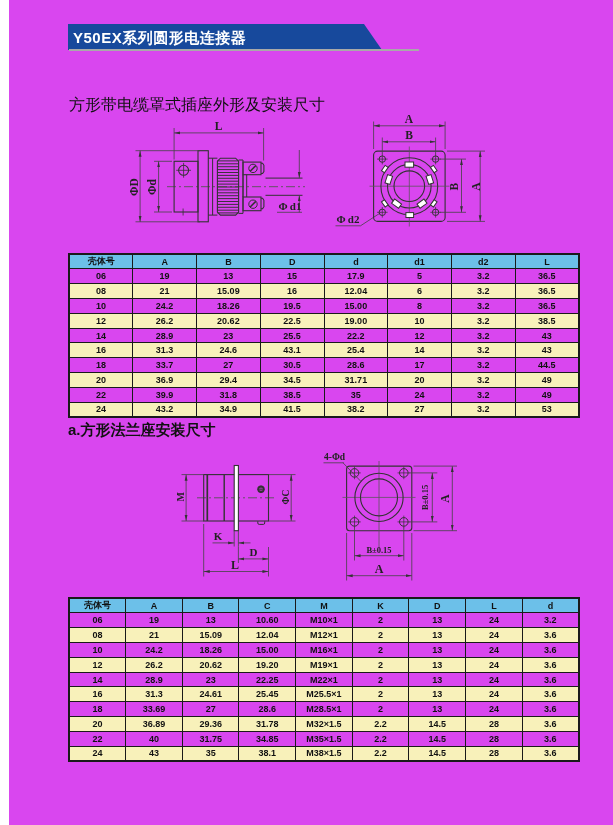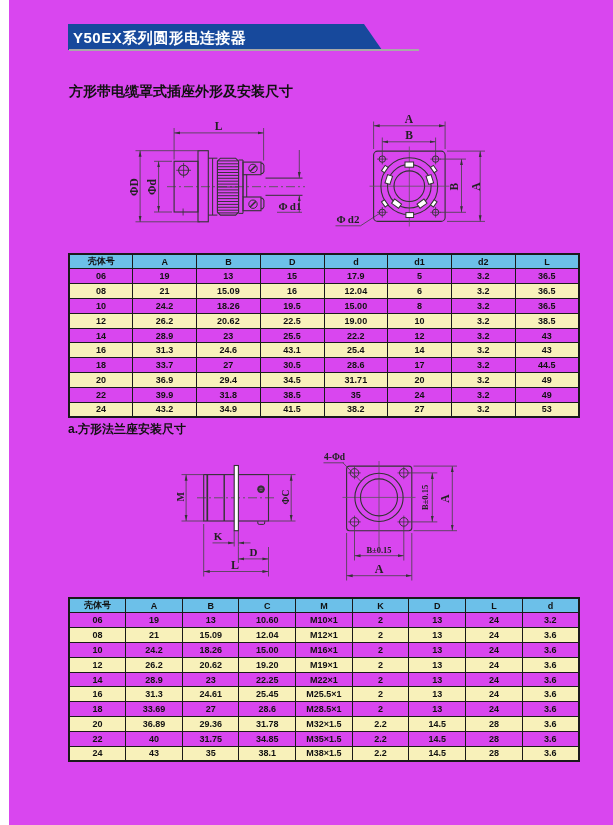--- a/index.html
+++ b/index.html
@@ -15,21 +15,21 @@
 </head>
 <body>
 <div id="page">
 
   <div class="abs" style="left:59px;top:24px;width:314px;height:26px;background:#17499c;clip-path:polygon(0 0,296px 0,314px 26px,0 26px);"></div>
 
   <div class="abs" style="left:64px;top:28.5px;color:#ffffff;font-size:15px;font-weight:bold;letter-spacing:0.5px;">Y50EX系列圆形电连接器</div>
 
   <div class="abs" style="left:60px;top:49px;width:350px;height:2px;background:#a9a9a9;"></div>
 
-  <div class="abs" style="left:60px;top:83px;font-size:14px;font-weight:bold;color:#111;">方形带电缆罩式插座外形及安装尺寸</div>
+  <div class="abs" style="left:60px;top:95px;font-size:16px;font-weight:normal;color:#111;">方形带电缆罩式插座外形及安装尺寸</div>
 
   <svg class="abs" style="left:0;top:100px;" width="613" height="153" viewBox="0 100 613 153">
     <defs>
       <marker id="ae" orient="auto" markerWidth="9" markerHeight="6" refX="7.6" refY="3">
           <path d="M0,1.2 L7.4,3 L0,4.8 Z" fill="#333"></path>
         </marker>
       <marker id="as" orient="auto-start-reverse" markerWidth="9" markerHeight="6" refX="7.6" refY="3">
           <path d="M0,1.2 L7.4,3 L0,4.8 Z" fill="#333"></path>
         </marker>
     </defs>
@@ -331,21 +331,21 @@
           <td>34.9</td>
           <td>41.5</td>
           <td>38.2</td>
           <td>27</td>
           <td>3.2</td>
           <td>53</td>
         </tr>
   </tbody>
     </table>
 
-  <div class="abs" style="left:59px;top:421px;font-size:12px;font-weight:bold;color:#111;">a.方形法兰座安装尺寸</div>
+  <div class="abs" style="left:59px;top:421px;font-size:15px;font-weight:bold;color:#111;">a.方形法兰座安装尺寸</div>
 
   <svg class="abs" style="left:0;top:440px;" width="613" height="157" viewBox="0 440 613 157">
 
     <line x1="188" y1="497.8" x2="268" y2="497.8" stroke="#555" stroke-width="0.9" stroke-dasharray="9 3 2 3"></line>
 
     <g fill="none" stroke="#333" stroke-width="1.1">
       <rect x="194.7" y="474.6" width="64.8" height="46.4"></rect>
       <line x1="198.3" y1="474.6" x2="198.3" y2="521" stroke-width="1.7"></line>
       <line x1="215.2" y1="474.6" x2="215.2" y2="521" stroke-width="1.4"></line>
     </g>

